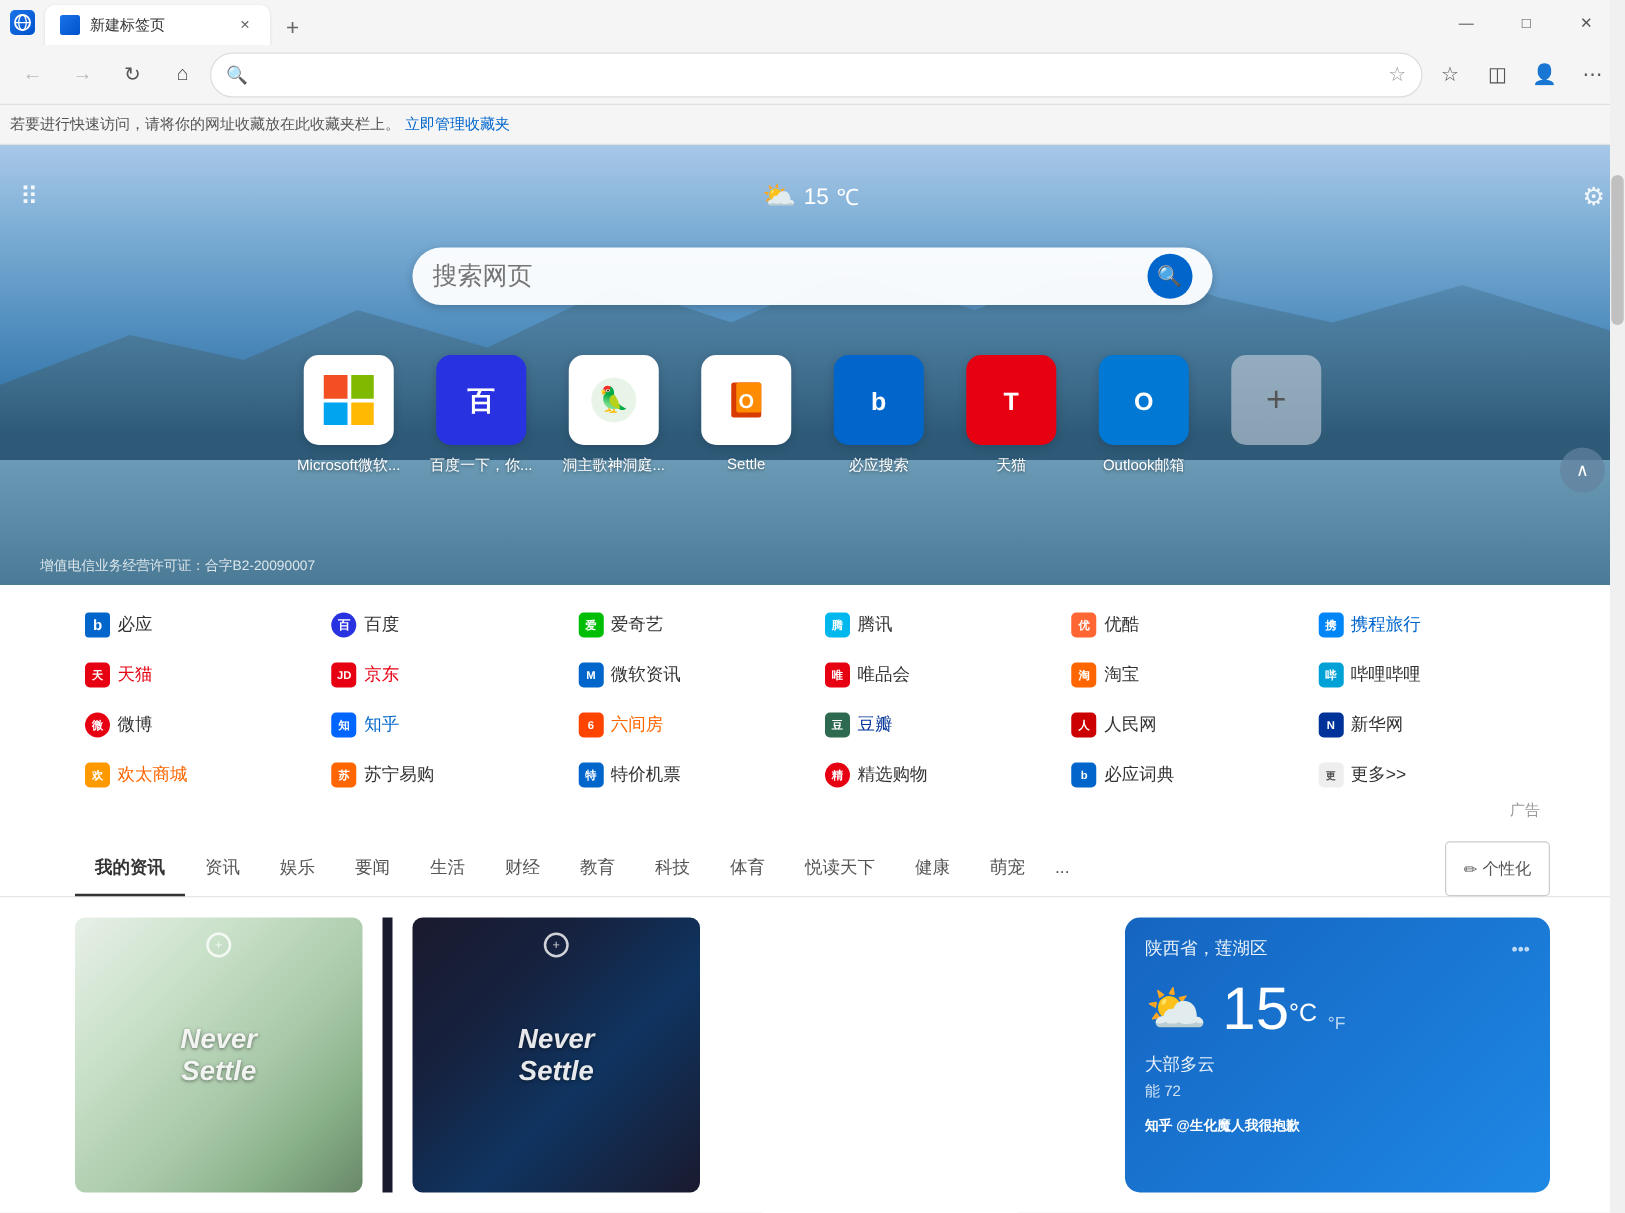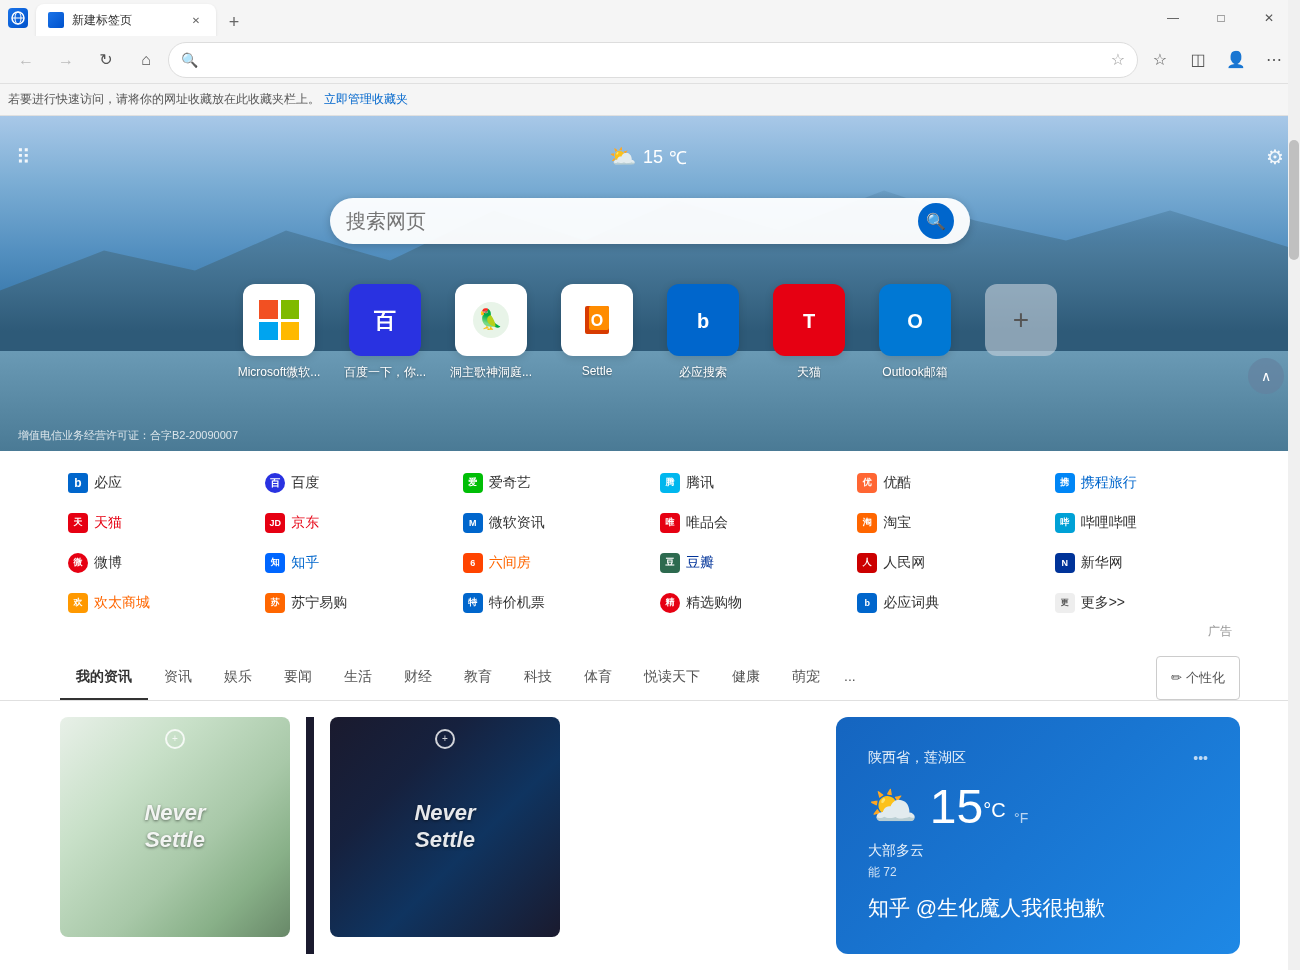--- a/index.html
+++ b/index.html
@@ -72,21 +72,21 @@
     .qa-add { width: 72px; height: 72px; background: rgba(200,210,220,0.6); border-radius: 12px; display: flex; align-items: center; justify-content: center; font-size: 28px; color: #555; cursor: pointer; }
 
     
     .ms-icon { width: 40px; height: 40px; display: grid; grid-template-columns: 1fr 1fr; gap: 3px; }
     .ms-icon div:nth-child(1) { background: #f25022; }
     .ms-icon div:nth-child(2) { background: #7fba00; }
     .ms-icon div:nth-child(3) { background: #00a4ef; }
     .ms-icon div:nth-child(4) { background: #ffb900; }
 
     
-    .hero-footer { position: absolute; bottom: 8px; left: 18px; color: rgba(255,255,255,0.8); font-size: 11px; }
+    .hero-footer { position: absolute; bottom: 8px; left: 32px; color: rgba(255,255,255,0.8); font-size: 11px; }
 
     
     .links-section { background: #fff; padding: 16px 60px; }
     .links-grid { display: grid; grid-template-columns: repeat(6, 1fr); gap: 8px 4px; }
     .link-item { display: flex; align-items: center; gap: 6px; padding: 6px 8px; cursor: pointer; border-radius: 4px; }
     .link-favicon { width: 20px; height: 20px; border-radius: 3px; flex-shrink: 0; display: flex; align-items: center; justify-content: center; font-size: 12px; font-weight: bold; }
     .link-text { font-size: 14px; color: #333; }
     .link-text.blue { color: #0066cc; }
     .link-text.red { color: #e60012; }
     .link-text.orange { color: #ff6600; }
@@ -102,30 +102,30 @@
 
     
     .news-content { display: flex; flex: 1; padding: 16px 60px; gap: 20px; background: #fff; }
     .news-main { display: flex; gap: 16px; flex: 1; }
     .phone-img-left { width: 230px; height: 220px; background: linear-gradient(135deg, #e8f0e8 0%, #c8e0c8 30%, #a8c8a8 60%, #88b088 80%, #688868 100%); border-radius: 8px; display: flex; align-items: center; justify-content: center; overflow: hidden; position: relative; }
     .phone-img-right { width: 230px; height: 220px; background: linear-gradient(135deg, #1a1a2e 0%, #16213e 30%, #0f3460 60%, #1a1a2e 100%); border-radius: 8px; display: flex; align-items: center; justify-content: center; overflow: hidden; position: relative; }
     .phone-text { color: rgba(255,255,255,0.9); font-style: italic; font-size: 22px; font-weight: bold; text-align: center; line-height: 1.2; text-shadow: 0 1px 3px rgba(0,0,0,0.5); }
     .phone-brand { position: absolute; top: 12px; left: 50%; transform: translateX(-50%); width: 20px; height: 20px; border: 2px solid rgba(255,255,255,0.8); border-radius: 50%; display: flex; align-items: center; justify-content: center; font-size: 10px; color: rgba(255,255,255,0.8); }
 
     
-    .weather-widget { width: 404px; background: linear-gradient(135deg, #1565c0 0%, #1976d2 50%, #1e88e5 100%); border-radius: 12px; padding: 32px; color: #fff; flex-shrink: 0; }
+    .weather-widget { width: 340px; background: linear-gradient(135deg, #1565c0 0%, #1976d2 50%, #1e88e5 100%); border-radius: 12px; padding: 16px; color: #fff; flex-shrink: 0; }
     .weather-location { font-size: 14px; opacity: 0.9; margin-bottom: 12px; display: flex; justify-content: space-between; align-items: center; }
     .weather-temp-row { display: flex; align-items: center; gap: 12px; margin-bottom: 8px; }
     .weather-big-icon { font-size: 40px; }
     .weather-temp-main { font-size: 48px; font-weight: 300; }
     .weather-temp-unit { font-size: 20px; vertical-align: super; }
     .weather-f { font-size: 14px; opacity: 0.7; margin-left: 4px; }
     .weather-desc { font-size: 14px; opacity: 0.9; margin-bottom: 4px; }
     .weather-aqi { font-size: 12px; opacity: 0.8; }
-    .weather-zhihu { margin-top: 12px; font-size: 21px; font-weight: normal; line-height: 1.4; }
+    .weather-zhihu { margin-top: 12px; font-size: 11px; font-weight: bold; line-height: 1.4; }
 
     
     .bing-color { background: #0066cc; color: #fff; }
     .baidu-color { background: #2932e1; color: #fff; border-radius: 50%; }
 
     
     .page-scrollbar { position: fixed; right: 0; top: 0; width: 12px; height: 970px; background: #f0f0f0; z-index: 100; }
     .page-scrollbar-thumb { width: 10px; height: 120px; background: #c0c0c0; border-radius: 5px; margin: 1px; margin-top: 140px; }
   </style>
 </head>

